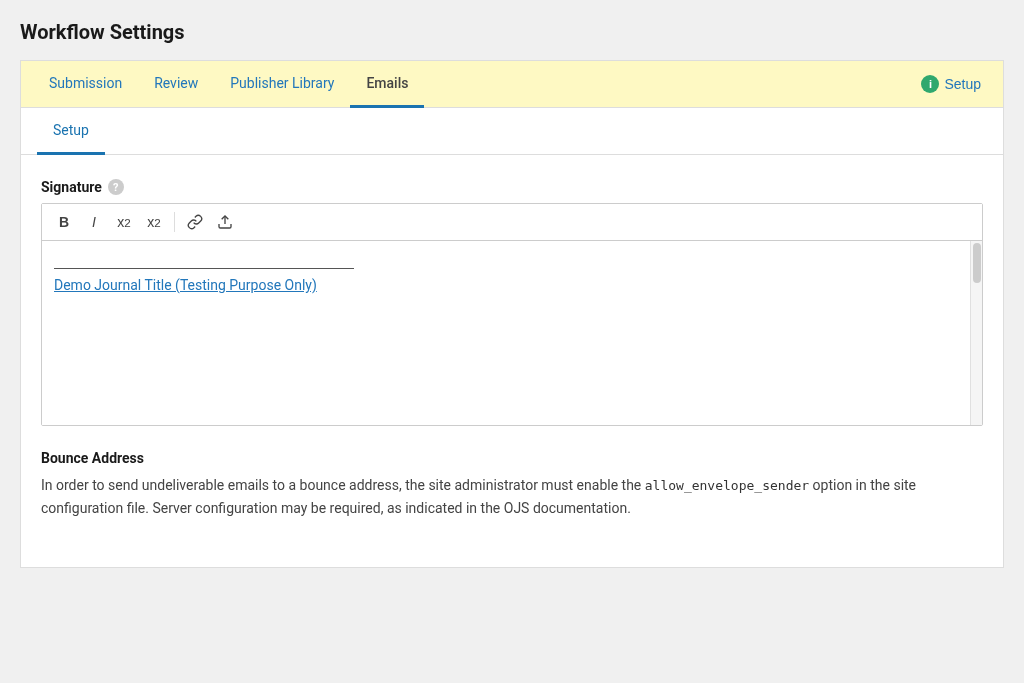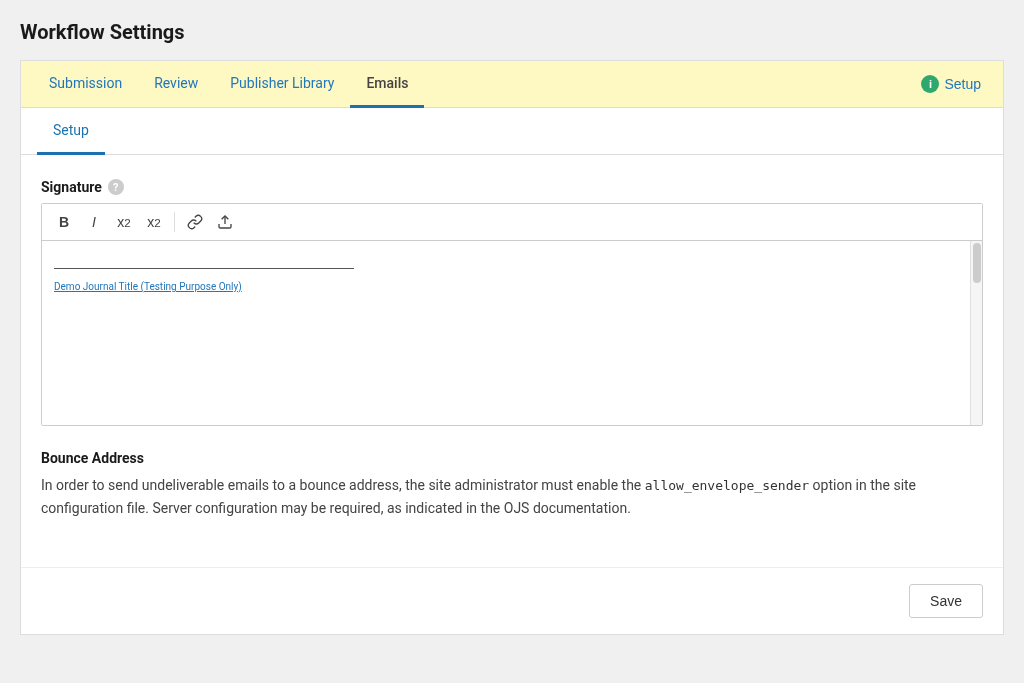--- a/index.html
+++ b/index.html
@@ -180,21 +180,21 @@
     }
     .signature-line {
       border-bottom: 1px solid #555;
       width: 300px;
       margin-bottom: 8px;
       height: 16px;
     }
     .signature-link {
       color: #2277bb;
       text-decoration: underline;
-      font-size: 10px;
+      font-size: 14px;
       text-align: right;
     }
     .section-title {
       font-size: 14px;
       font-weight: 700;
       color: #1a1a1a;
       margin-bottom: 8px;
     }
     .section-text {
       font-size: 14px;
@@ -294,19 +294,16 @@
 
       <div class="field-group">
         <div class="section-title">Bounce Address</div>
         <p class="section-text">
           <span>In order to send undeliverable emails to a bounce address, the site administrator must enable the </span><code>allow_envelope_sender</code><span> option in the site configuration file. Server configuration may be required, as indicated in the OJS documentation.</span>
         </p>
       </div>
 
     </div>
 
-    <div class="panel-footer">
-      <button class="save-btn">Save</button>
-    </div>
 
   </div>
 
 </div>
 
 </body></html>

